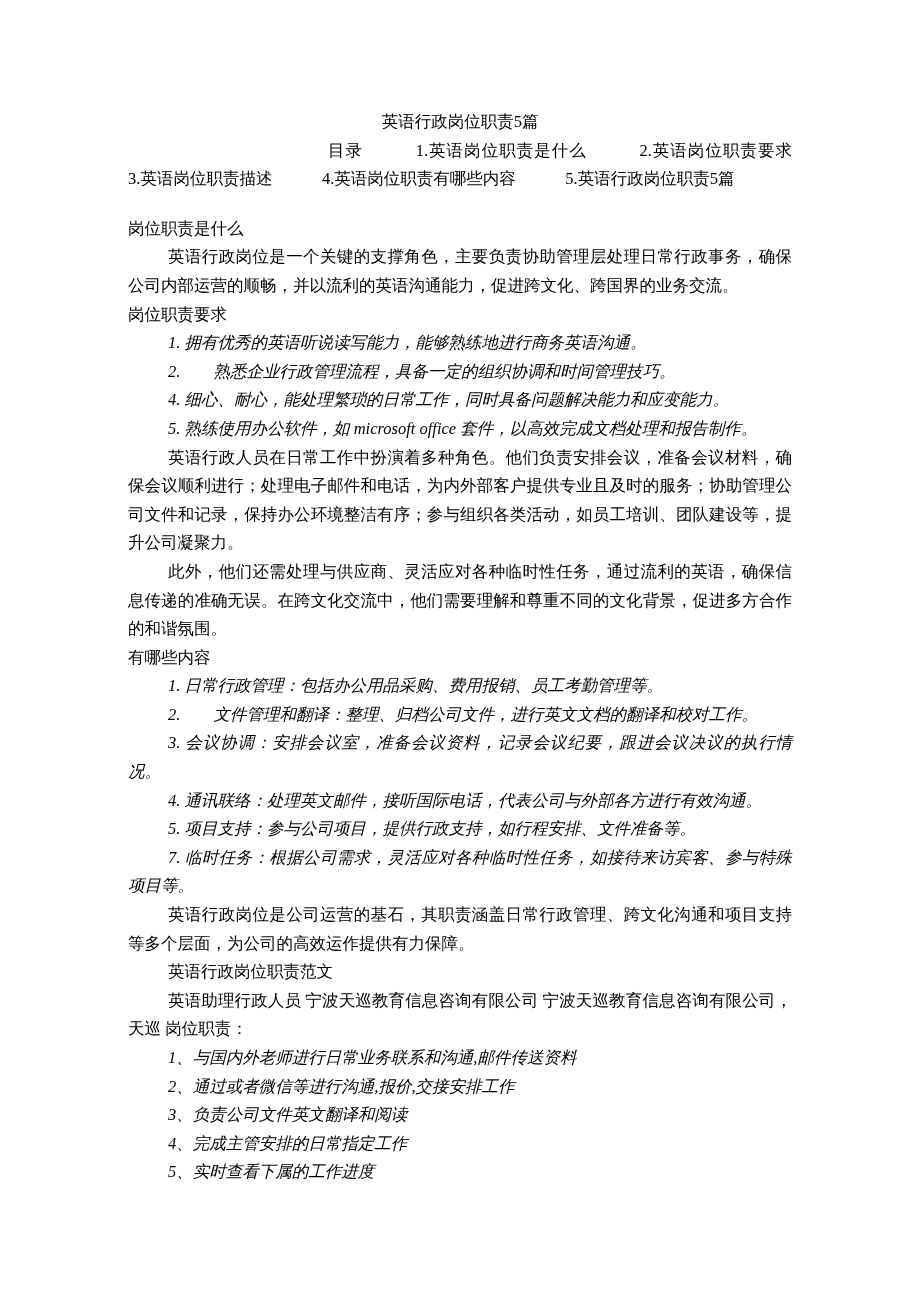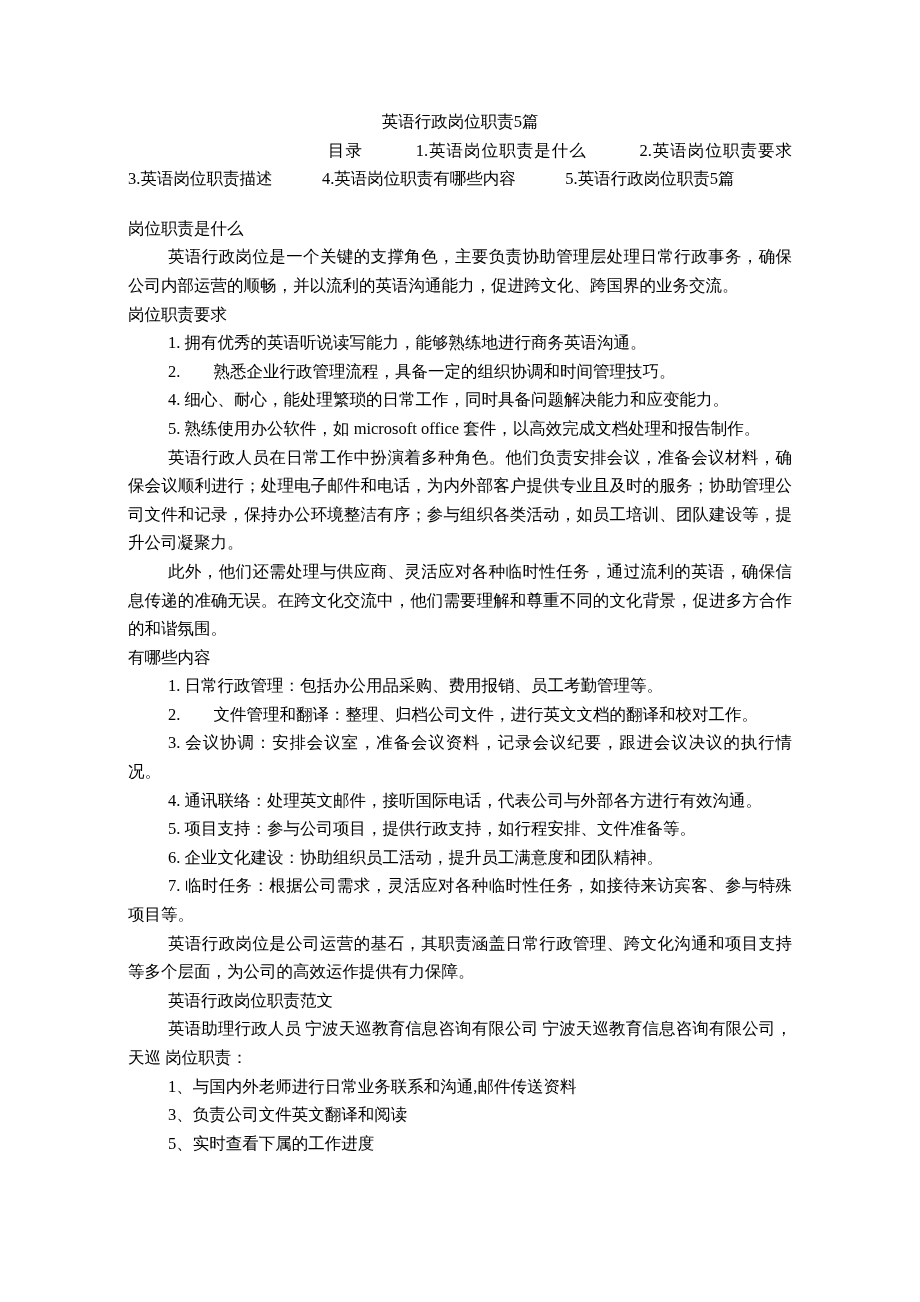--- a/index.html
+++ b/index.html
@@ -31,20 +31,21 @@
     text-indent: 200px;
   }
   .para.heading {
     text-indent: 0;
   }
   .para.body-indent {
     text-indent: 40px;
   }
   .para.list {
     text-indent: 40px;
+    font-style: italic;
   }
   .para.blank {
     height: 21px;
   }
 </style>
 </head>
 <body>
 
 <div class="page">
   <p class="para title">英语行政岗位职责5篇</p>
@@ -59,22 +60,23 @@
       <p class="para list">4. 细心、耐心，能处理繁琐的日常工作，同时具备问题解决能力和应变能力。</p>
       <p class="para list">5. 熟练使用办公软件，如 microsoft office 套件，以高效完成文档处理和报告制作。</p>
       <p class="para body-indent">英语行政人员在日常工作中扮演着多种角色。他们负责安排会议，准备会议材料，确保会议顺利进行；处理电子邮件和电话，为内外部客户提供专业且及时的服务；协助管理公司文件和记录，保持办公环境整洁有序；参与组织各类活动，如员工培训、团队建设等，提升公司凝聚力。</p>
       <p class="para body-indent">此外，他们还需处理与供应商、灵活应对各种临时性任务，通过流利的英语，确保信息传递的准确无误。在跨文化交流中，他们需要理解和尊重不同的文化背景，促进多方合作的和谐氛围。</p>
       <p class="para heading">有哪些内容</p>
       <p class="para list">1. 日常行政管理：包括办公用品采购、费用报销、员工考勤管理等。</p>
       <p class="para list">2.　　文件管理和翻译：整理、归档公司文件，进行英文文档的翻译和校对工作。</p>
       <p class="para list">3. 会议协调：安排会议室，准备会议资料，记录会议纪要，跟进会议决议的执行情况。</p>
       <p class="para list">4. 通讯联络：处理英文邮件，接听国际电话，代表公司与外部各方进行有效沟通。</p>
       <p class="para list">5. 项目支持：参与公司项目，提供行政支持，如行程安排、文件准备等。</p>
-      <p class="para list">6. 企业文化建设：协助组织员工活动，提升员工满意度和团队精神。</p>
       <p class="para list">7. 临时任务：根据公司需求，灵活应对各种临时性任务，如接待来访宾客、参与特殊项目等。</p>
       <p class="para body-indent">英语行政岗位是公司运营的基石，其职责涵盖日常行政管理、跨文化沟通和项目支持等多个层面，为公司的高效运作提供有力保障。</p>
       <p class="para body-indent">英语行政岗位职责范文</p>
       <p class="para body-indent">英语助理行政人员 宁波天巡教育信息咨询有限公司 宁波天巡教育信息咨询有限公司，天巡 岗位职责：</p>
       <p class="para list">1、与国内外老师进行日常业务联系和沟通,邮件传送资料</p>
+      <p class="para list">2、通过或者微信等进行沟通,报价,交接安排工作</p>
       <p class="para list">3、负责公司文件英文翻译和阅读</p>
+      <p class="para list">4、完成主管安排的日常指定工作</p>
       <p class="para list">5、实时查看下属的工作进度</p>
     </div>
 </div>
 
 </body></html>

